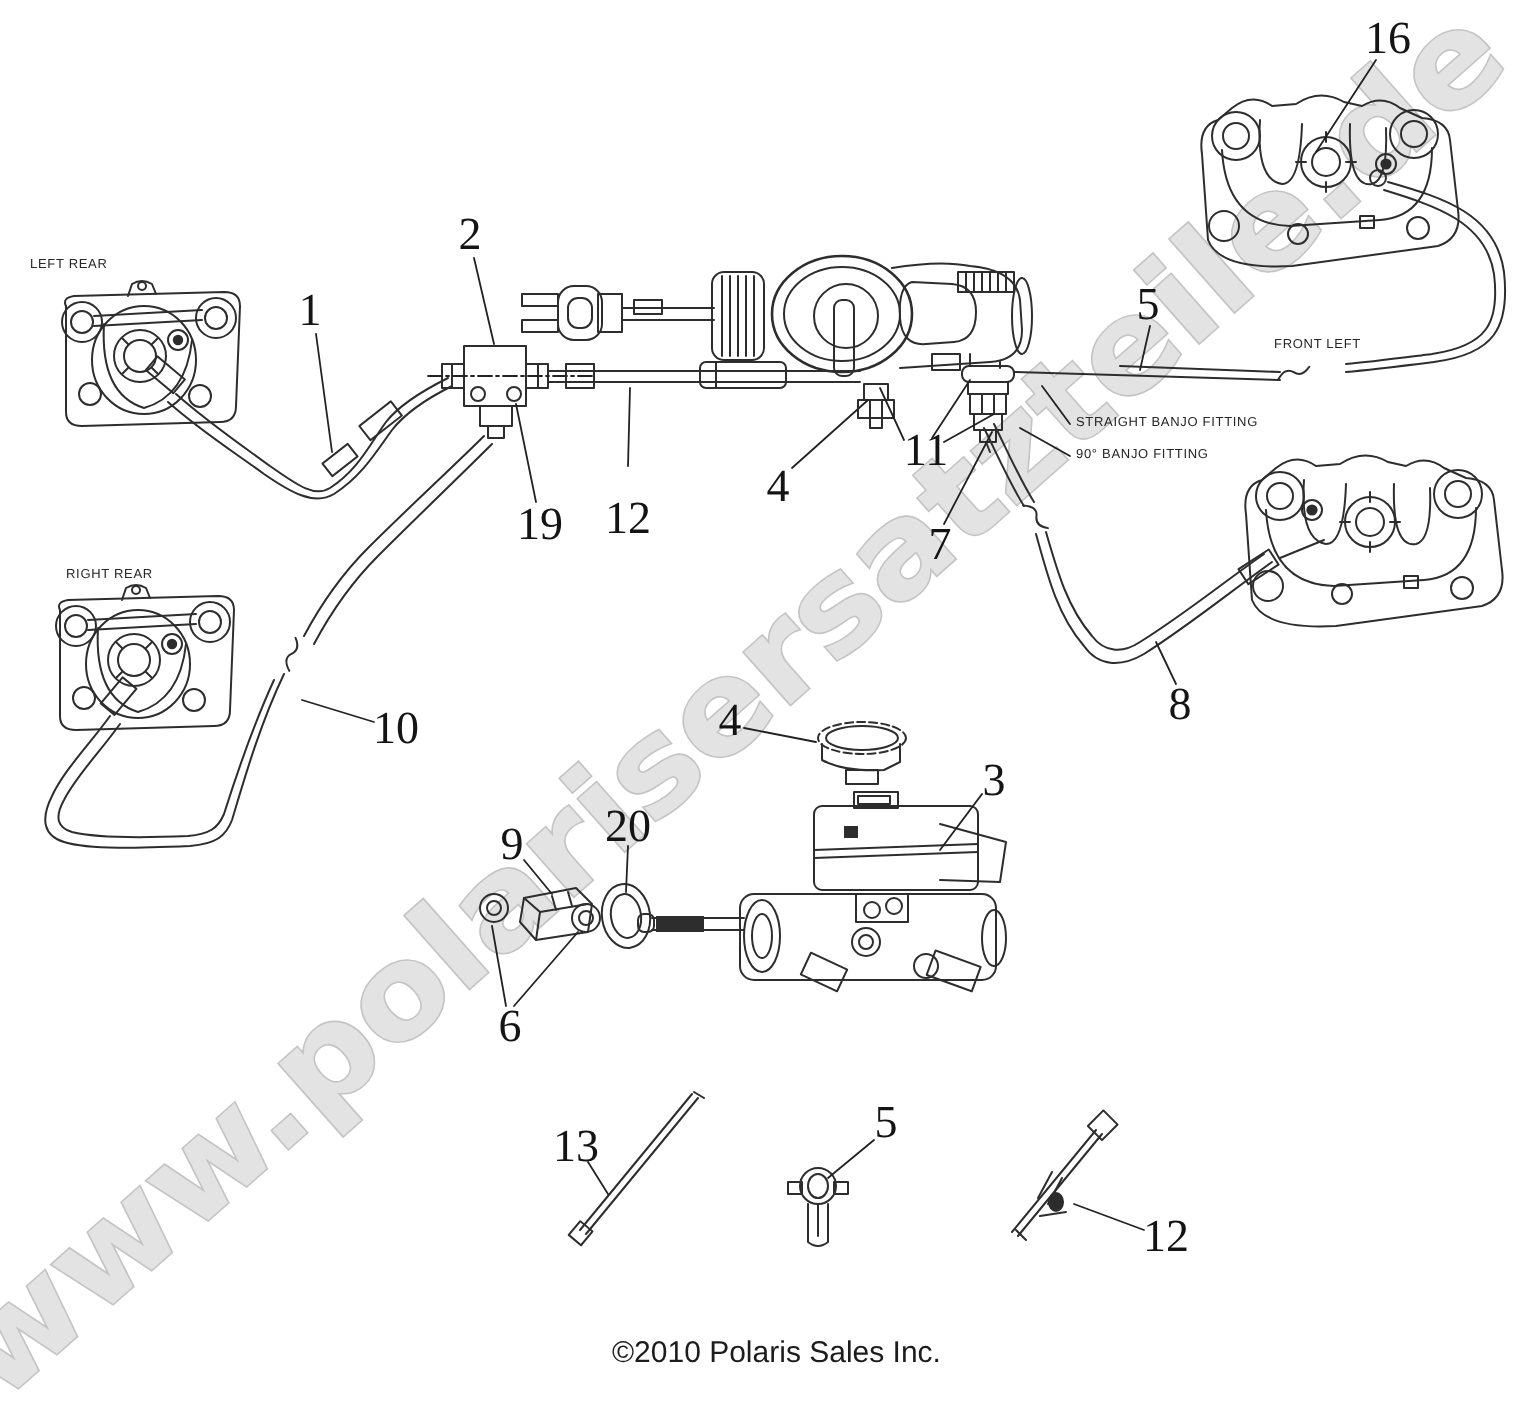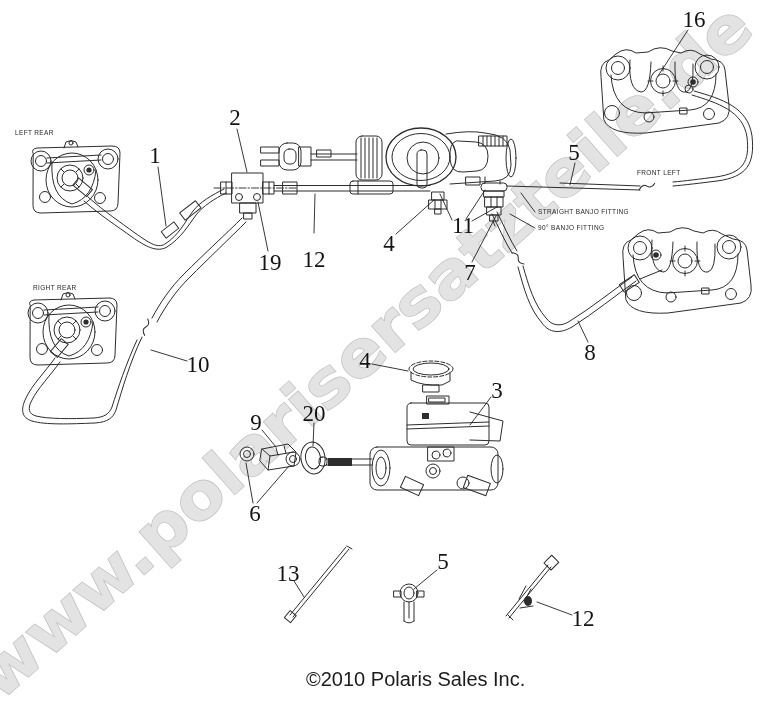--- a/index.html
+++ b/index.html
@@ -3,21 +3,21 @@
 <meta charset="utf-8">
 <style>
   html,body{margin:0;padding:0;background:#fff;}
   .stage{position:relative;width:767px;height:704px;background:#ffffff;overflow:hidden;
          font-family:"Liberation Sans", sans-serif;}
   .stage svg{position:absolute;left:0;top:0;}
   .co{position:absolute;transform:translate(-50%,-50%);font-size:23px;color:#141414;
       font-family:Liberation Serif, serif;line-height:1;}
   .plabel{position:absolute;font-size:6.5px;letter-spacing:.35px;color:#262626;white-space:nowrap;
       font-family:"Liberation Sans", sans-serif;line-height:1;}
-  .copyright{position:absolute;left:306px;top:668px;font-size:20px;color:#1c1c1c;white-space:nowrap;}
+  .copyright{position:absolute;left:306px;top:668px;font-size:15px;color:#1c1c1c;white-space:nowrap;}
   .ln{fill:none;stroke:#2d2d2d;stroke-width:1;stroke-linecap:round;stroke-linejoin:round;}
   .ln2{fill:none;stroke:#2d2d2d;stroke-width:1.3;stroke-linecap:round;stroke-linejoin:round;}
   .ld{fill:none;stroke:#222;stroke-width:.9;stroke-linecap:round;}
   .dk{fill:#2d2d2d;stroke:none;}
   .wm{font-family:"DejaVu Sans", sans-serif;font-weight:bold;}
 </style>
 </head>
 <body>
 
 <div class="stage">

